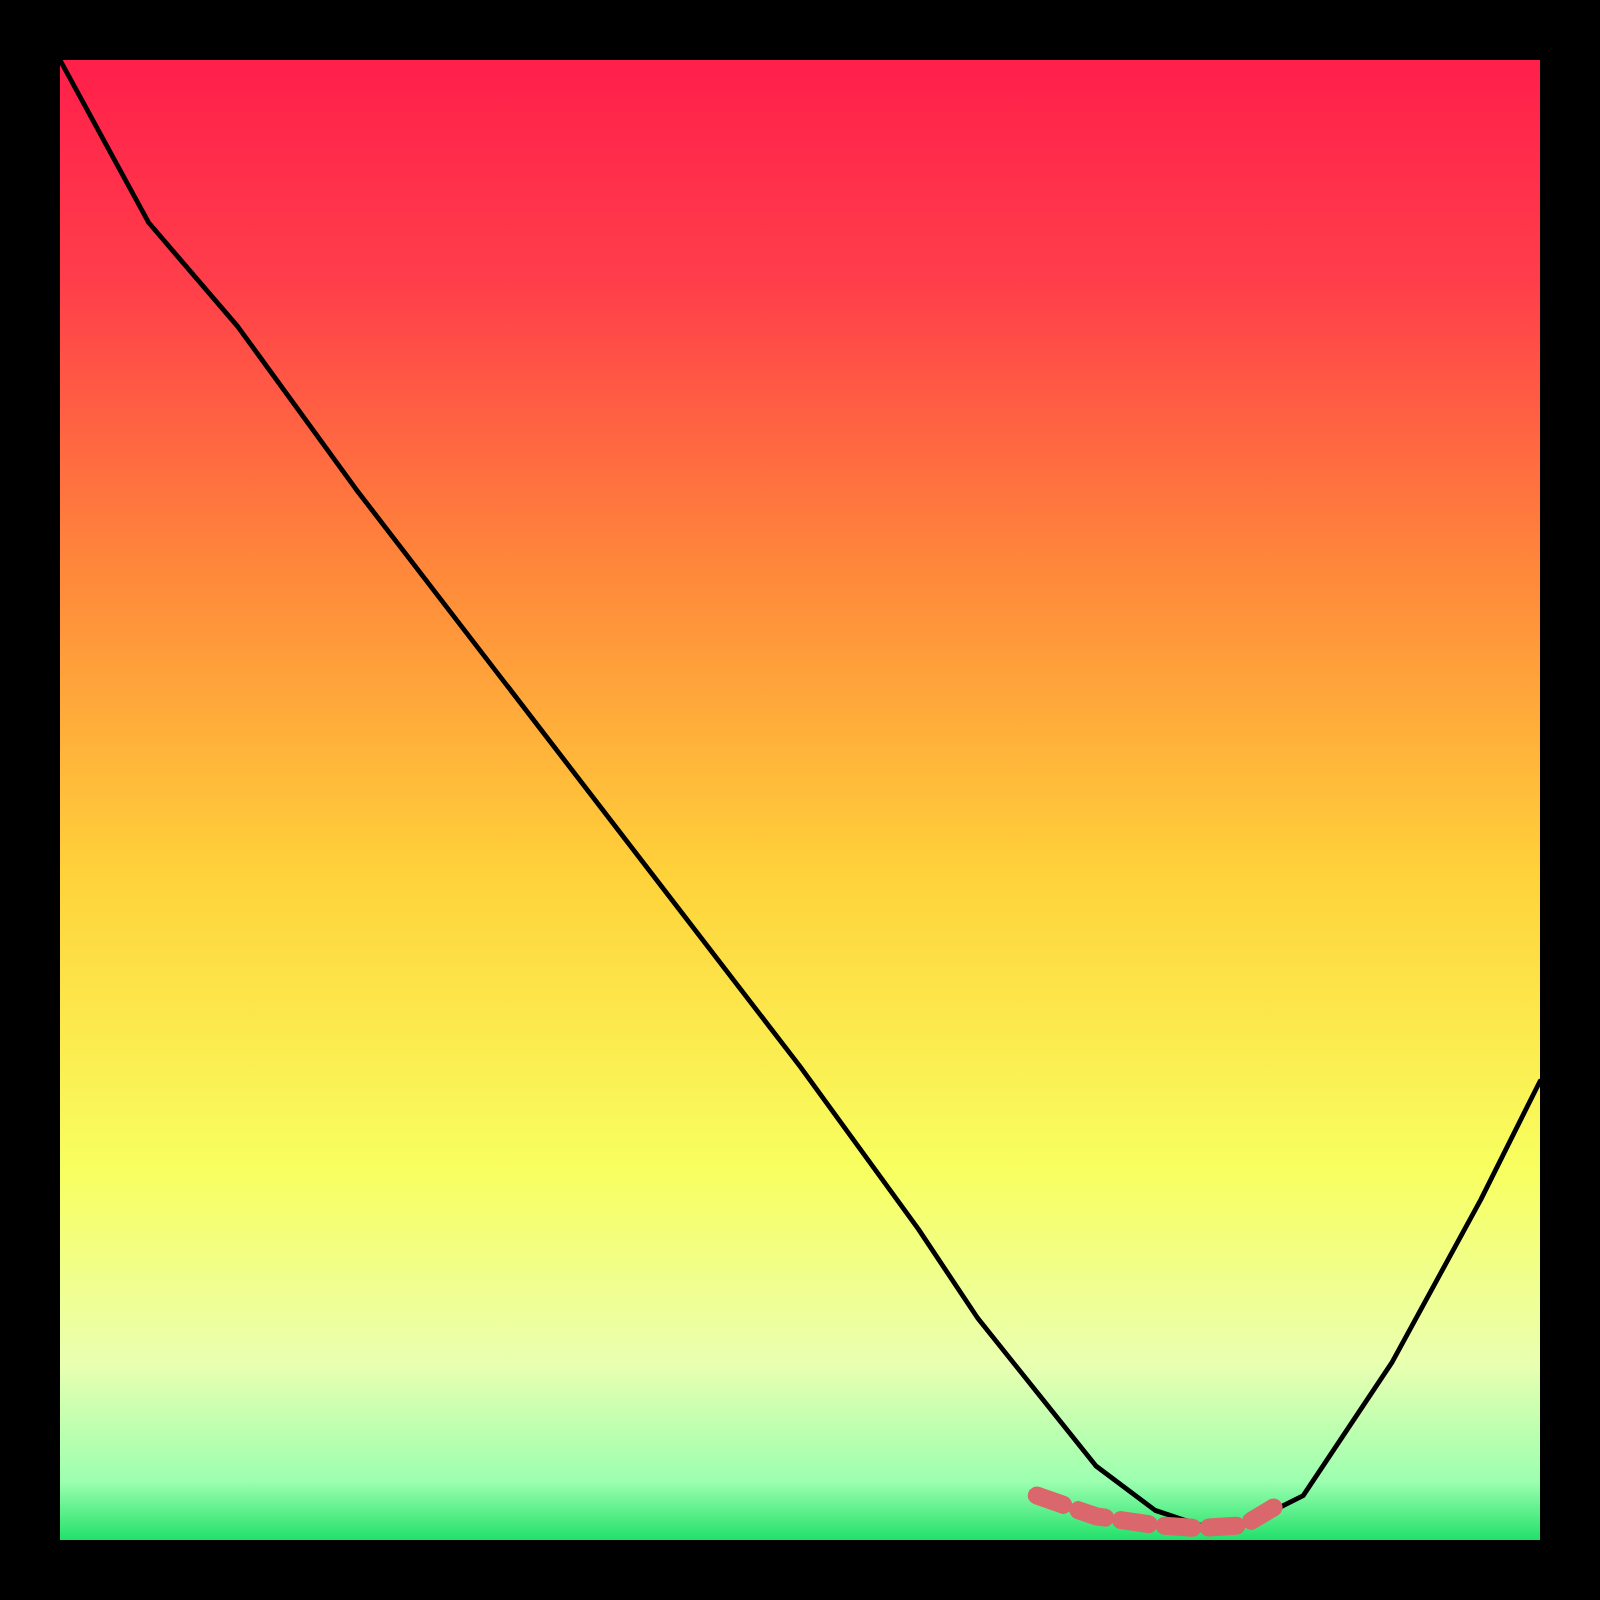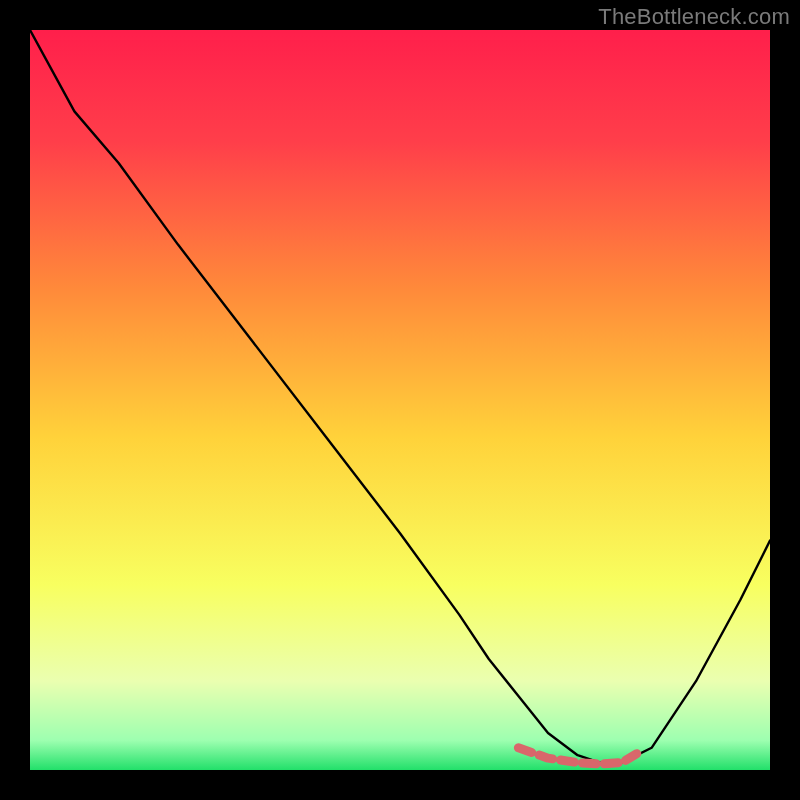--- a/index.html
+++ b/index.html
@@ -28,21 +28,20 @@
     width: 740px;
     height: 740px;
     overflow: hidden;
   }
   svg { display: block; }
 </style>
 </head>
 <body>
 
 <div class="frame">
-  <div class="watermark">TheBottleneck.com</div>
   <div class="plot">
     <svg id="chart-svg" width="740" height="740" viewBox="0 0 740 740" preserveAspectRatio="none">
         <defs>
           <linearGradient id="bg-grad" x1="0" y1="0" x2="0" y2="1">
             <stop offset="0%" stop-color="#ff1f4b"></stop>
             <stop offset="15%" stop-color="#ff3e4a"></stop>
             <stop offset="35%" stop-color="#ff8a3a"></stop>
             <stop offset="55.00000000000001%" stop-color="#ffd23a"></stop>
             <stop offset="75%" stop-color="#f8ff60"></stop>
             <stop offset="88%" stop-color="#eaffb0"></stop>

